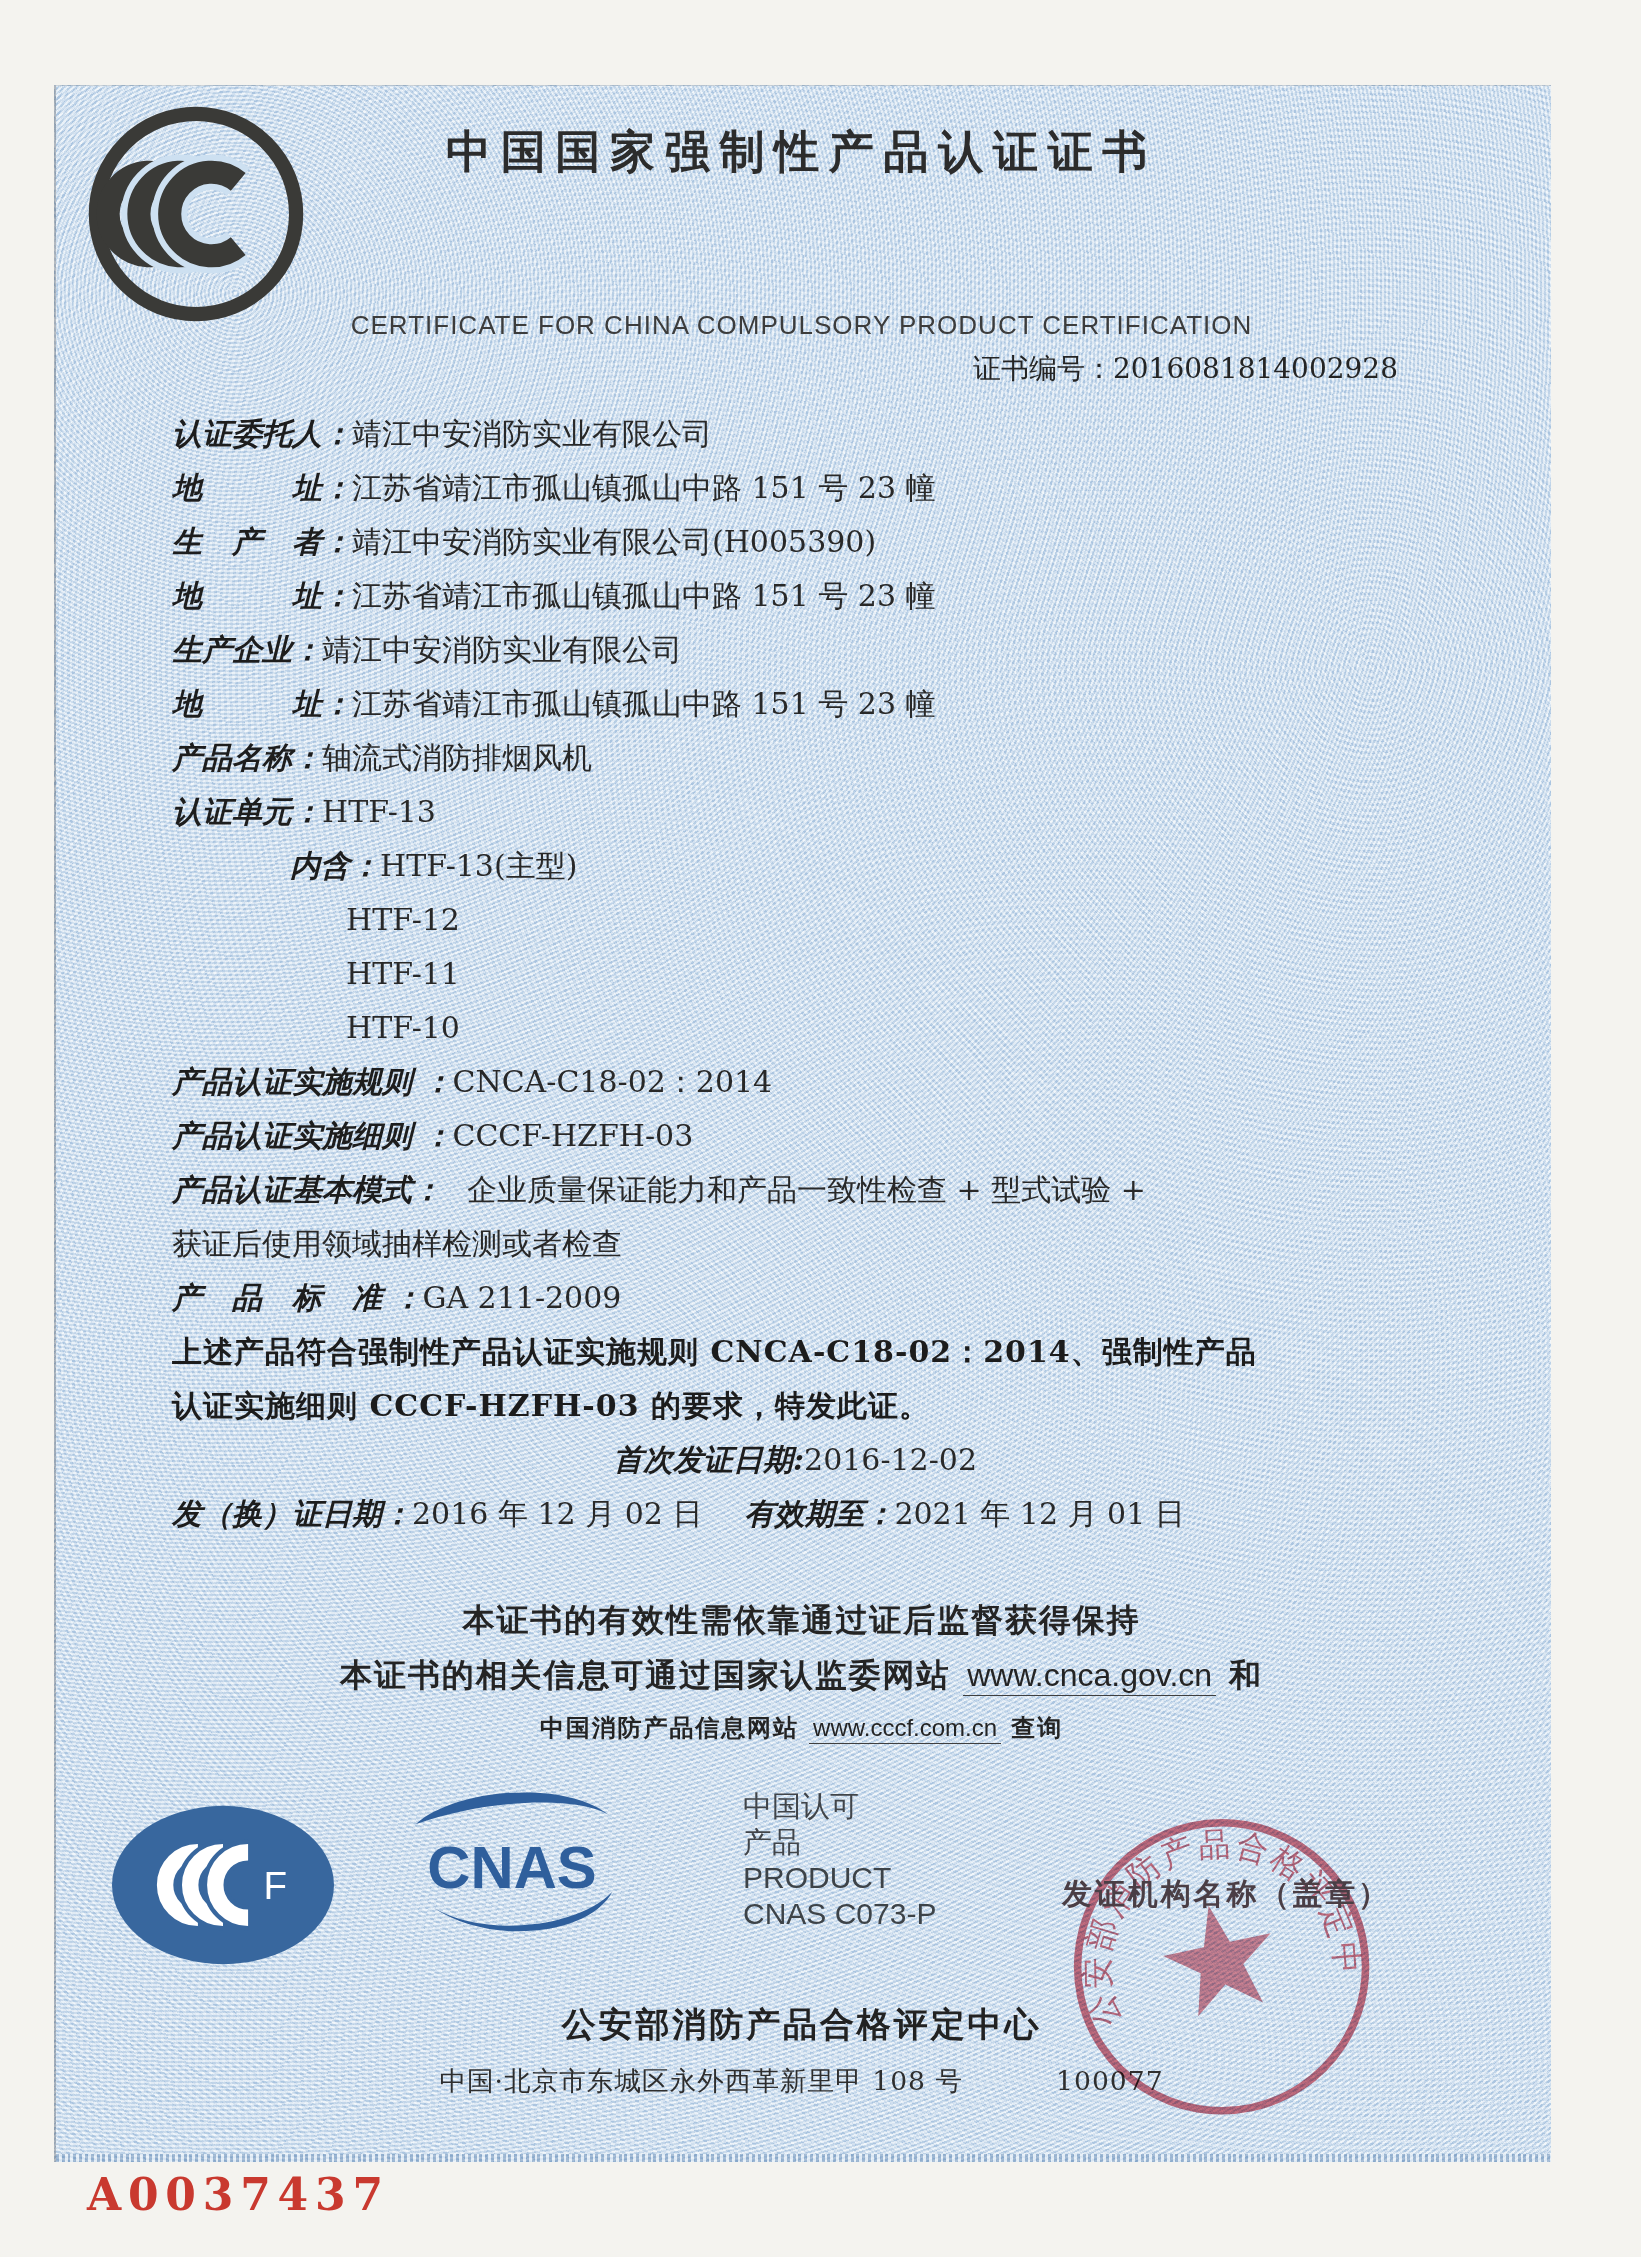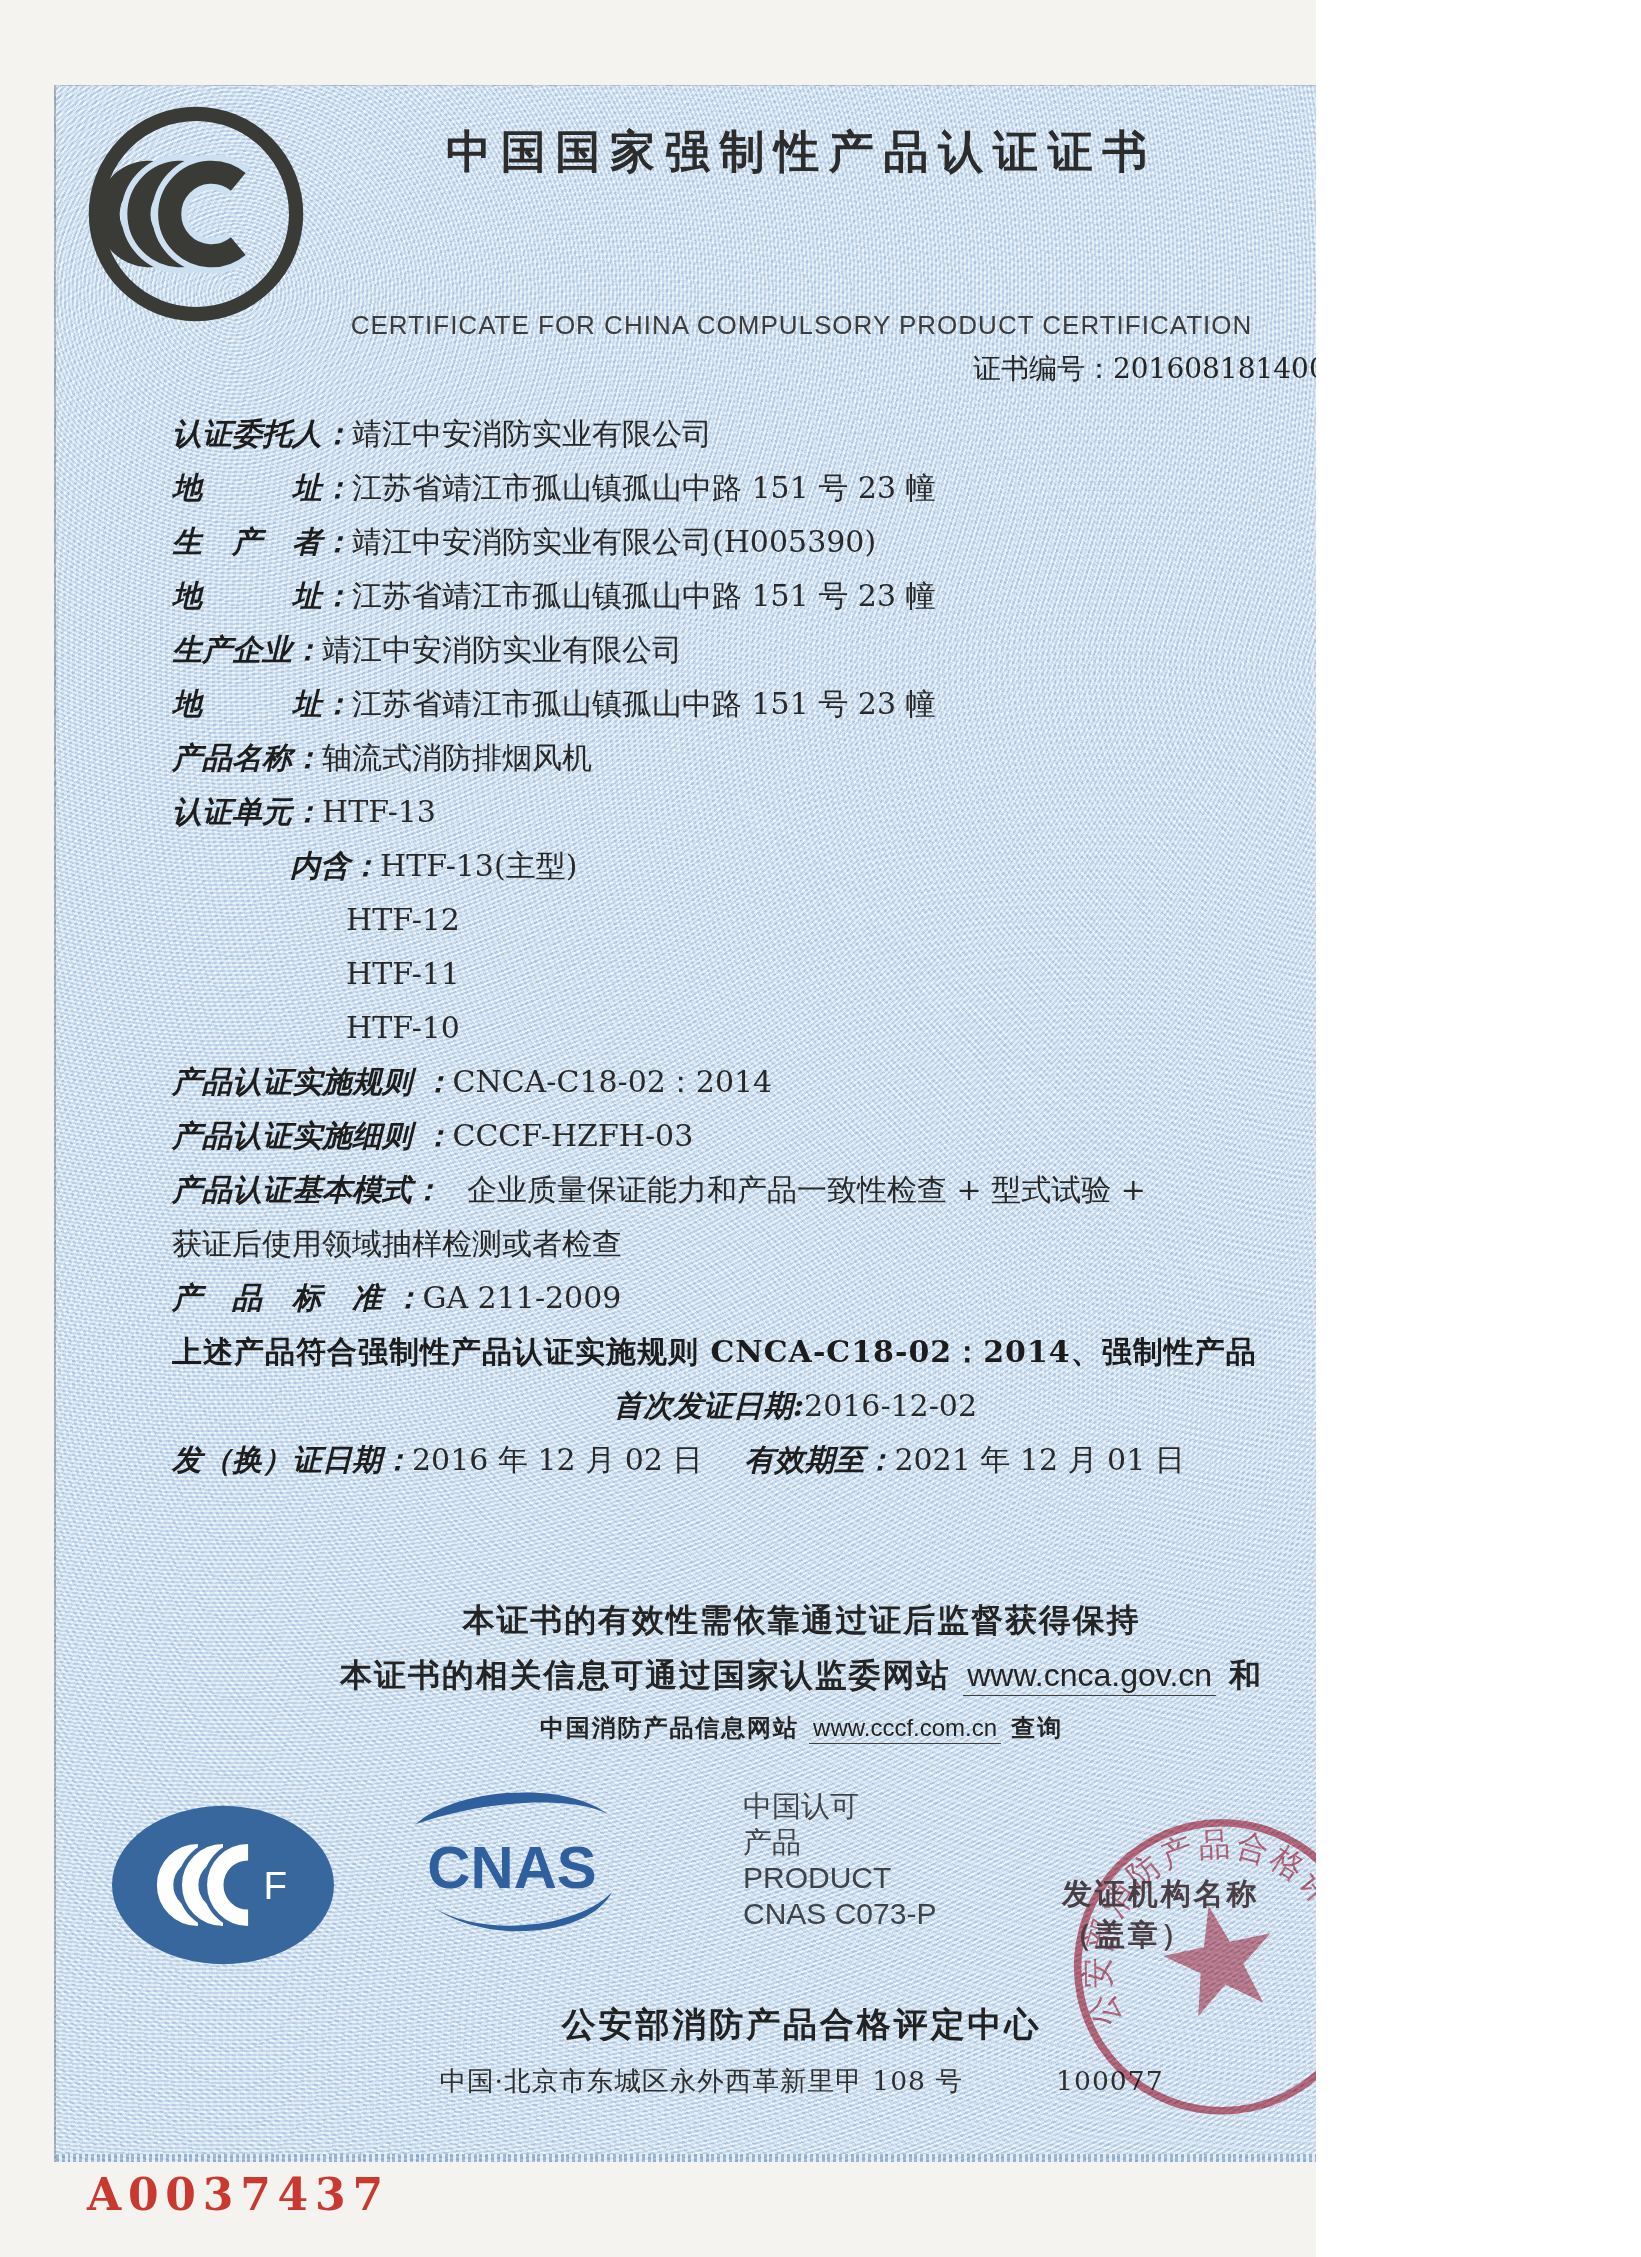--- a/index.html
+++ b/index.html
@@ -1,16 +1,16 @@
 <!DOCTYPE html>
 <html><head>
 <meta charset="utf-8">
 <style>
   html,body{margin:0;padding:0;}
-  .page{position:relative;width:1316px;height:2257px;background:#f4f3ef;overflow:hidden;
+  .page{position:relative;width:1641px;height:2257px;background:#f4f3ef;overflow:hidden;
         font-family:"DejaVu Serif","Liberation Serif",serif;color:#262626;}
   
   .cert{position:absolute;left:54px;top:85px;width:1495px;height:2076px;
         background-color:#cde0f1;
         background-image:
           repeating-radial-gradient(circle at 12% 10%, rgba(255,255,255,.38) 0 1.9px, rgba(125,162,202,.17) 1.9px 3.9px),
           repeating-radial-gradient(circle at 88% 28%, rgba(255,255,255,.28) 0 2.9px, rgba(125,162,202,.12) 2.9px 5.8px),
           repeating-radial-gradient(circle at 38% 62%, rgba(255,255,255,.26) 0 1.9px, rgba(125,162,202,.12) 1.9px 4.8px),
           repeating-radial-gradient(circle at 70% 95%, rgba(255,255,255,.22) 0 2.9px, rgba(125,162,202,.10) 2.9px 6.8px);
         border-left:2.9px solid rgba(75,80,88,.35);
@@ -91,20 +91,21 @@
     <div class="row"><span class="lb ml-inner">内含：</span><span class="vl">HTF-13(主型)</span></div>
     <div class="row"><span class="vl ml-model">HTF-12</span></div>
     <div class="row"><span class="vl ml-model">HTF-11</span></div>
     <div class="row"><span class="vl ml-model">HTF-10</span></div>
     <div class="row"><span class="lb">产品认证实施规则 ：</span><span class="vl">CNCA-C18-02：2014</span></div>
     <div class="row"><span class="lb">产品认证实施细则 ：</span><span class="vl">CCCF-HZFH-03</span></div>
     <div class="row"><span class="lb">产品认证基本模式：</span><span class="vl gap-mode">企业质量保证能力和产品一致性检查 + 型式试验 +</span></div>
     <div class="row"><span class="vl">获证后使用领域抽样检测或者检查</span></div>
     <div class="row"><span class="lb">产　品　标　准 ：</span><span class="vl">GA 211-2009</span></div>
     <div class="row row-bold">上述产品符合强制性产品认证实施规则 CNCA-C18-02：2014、强制性产品</div>
+    <div class="row row-bold">认证实施细则 CCCF-HZFH-03 的要求，特发此证。</div>
     <div class="row row-center"><span class="lb">首次发证日期:</span><span class="vl">2016-12-02</span></div>
     <div class="row"><span class="lb">发（换）证日期：</span><span class="vl">2016 年 12 月 02 日</span><span class="spacer"></span><span class="lb">有效期至：</span><span class="vl">2021 年 12 月 01 日</span></div>
   </div>
 
   <div class="abs cw n1">本证书的有效性需依靠通过证后监督获得保持</div>
   <div class="abs cw n2">
     <span>本证书的相关信息可通过国家认监委网站</span>
     <span class="url">www.cnca.gov.cn</span>
     <span>和</span>
   </div>

